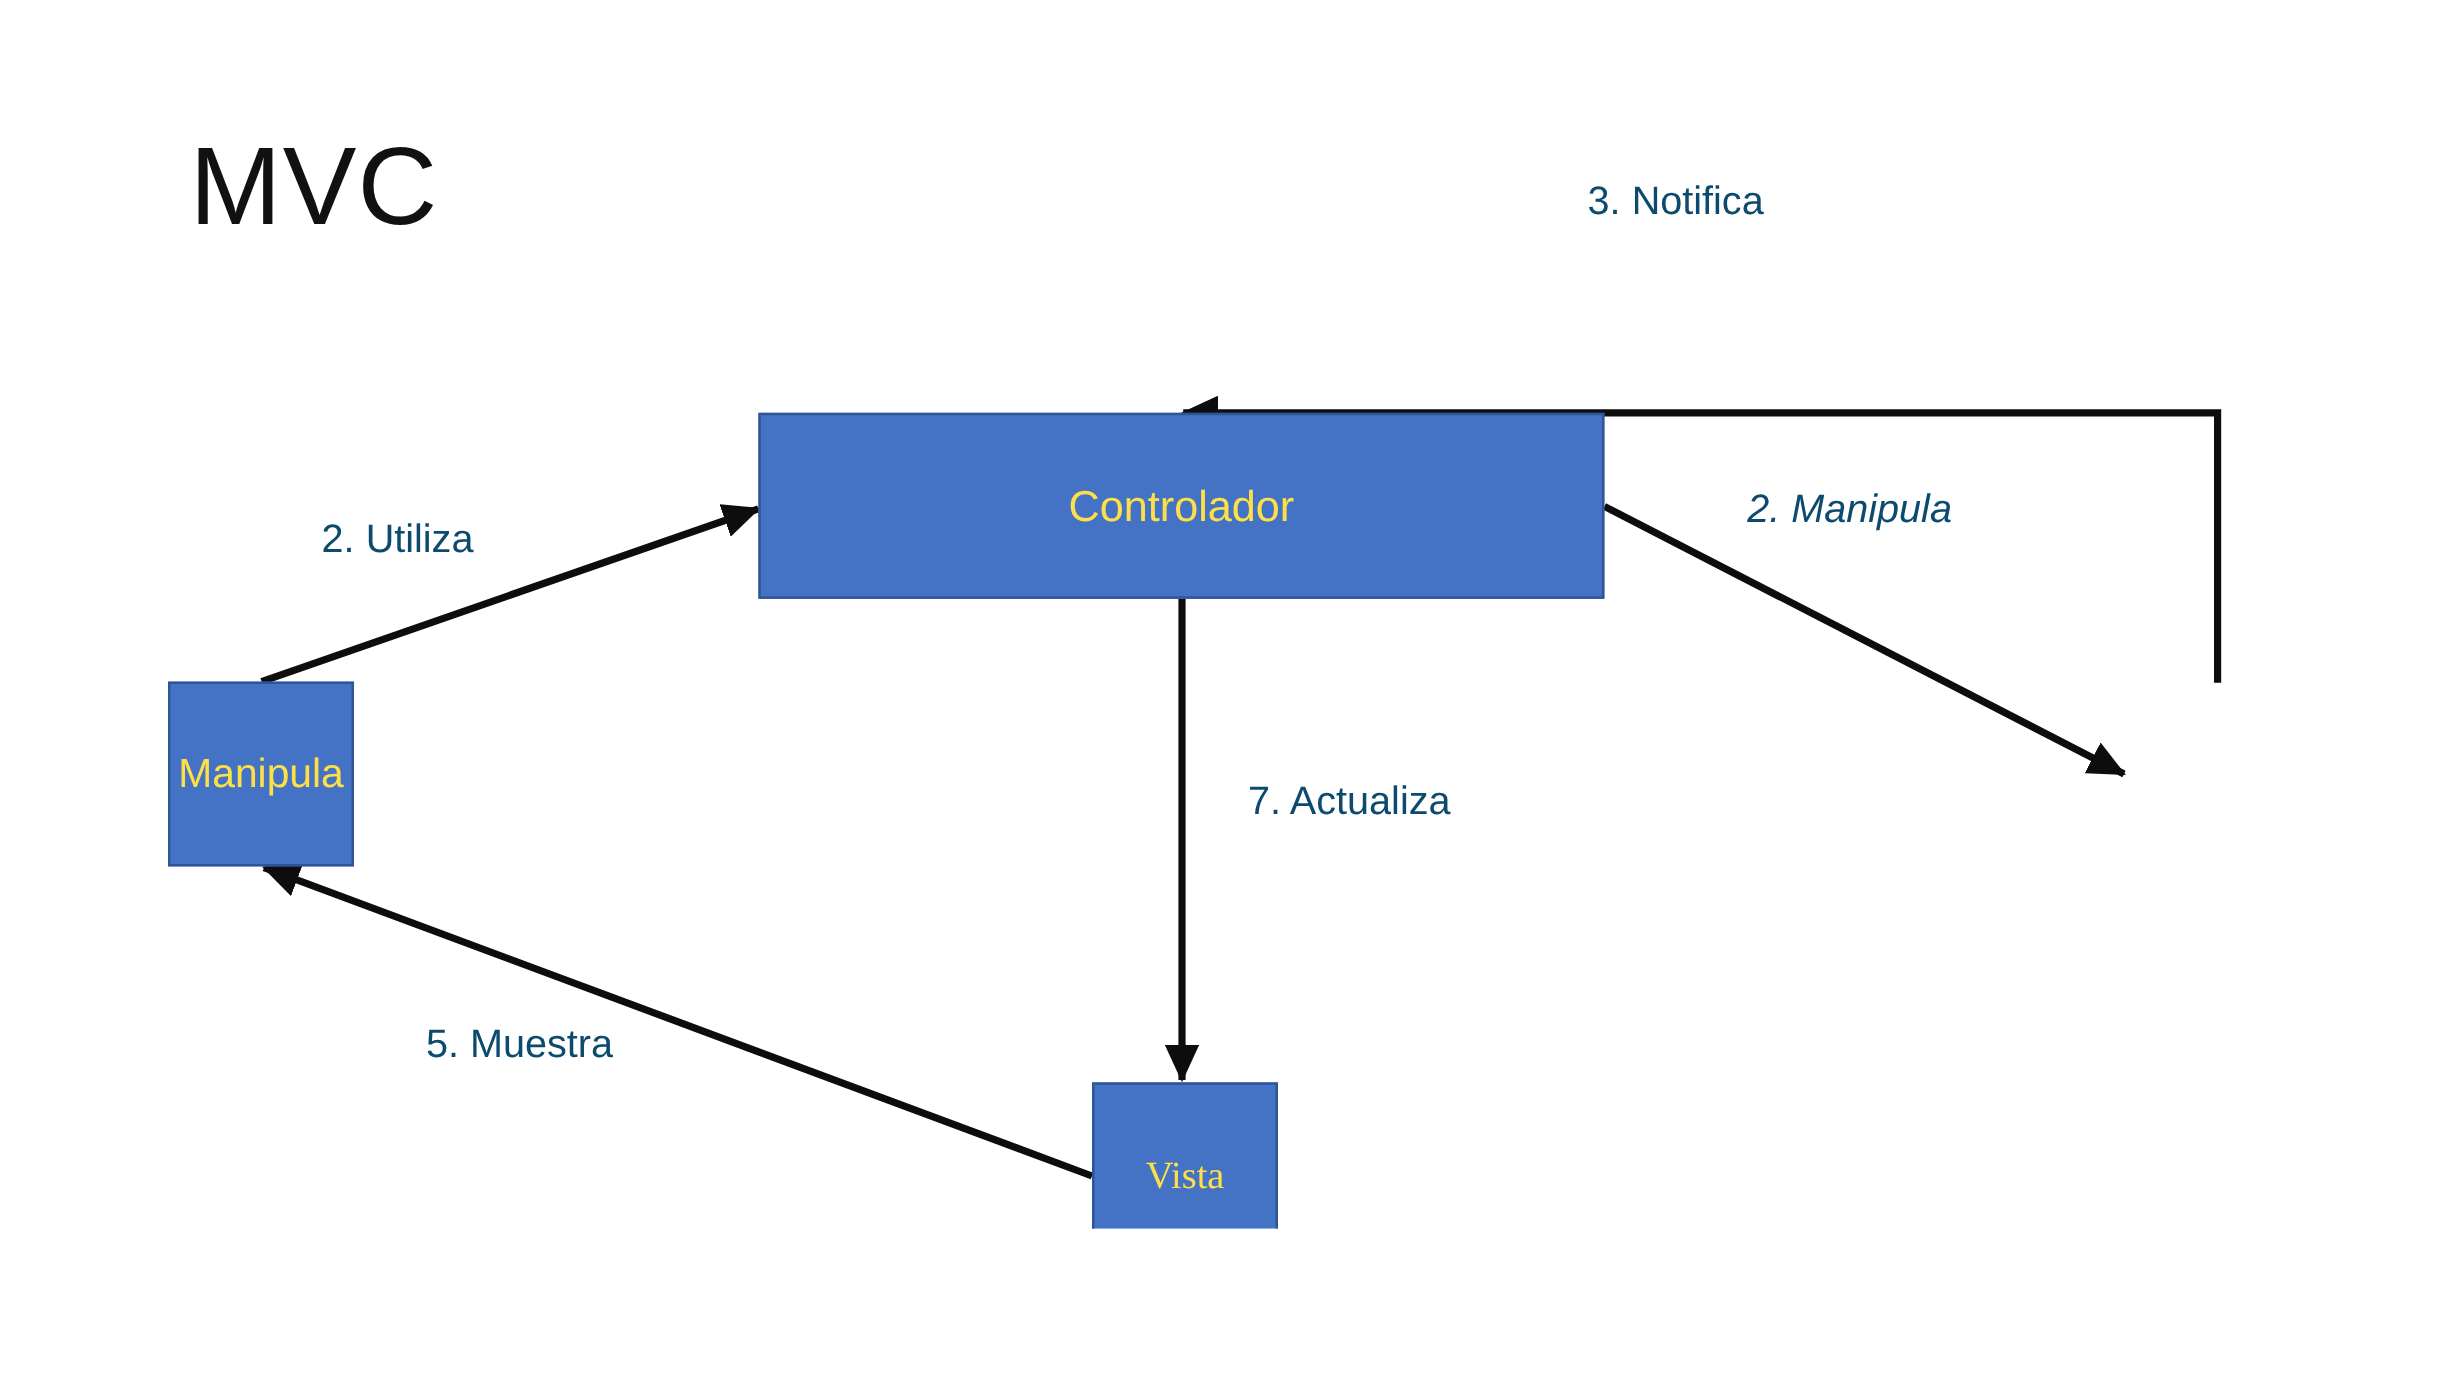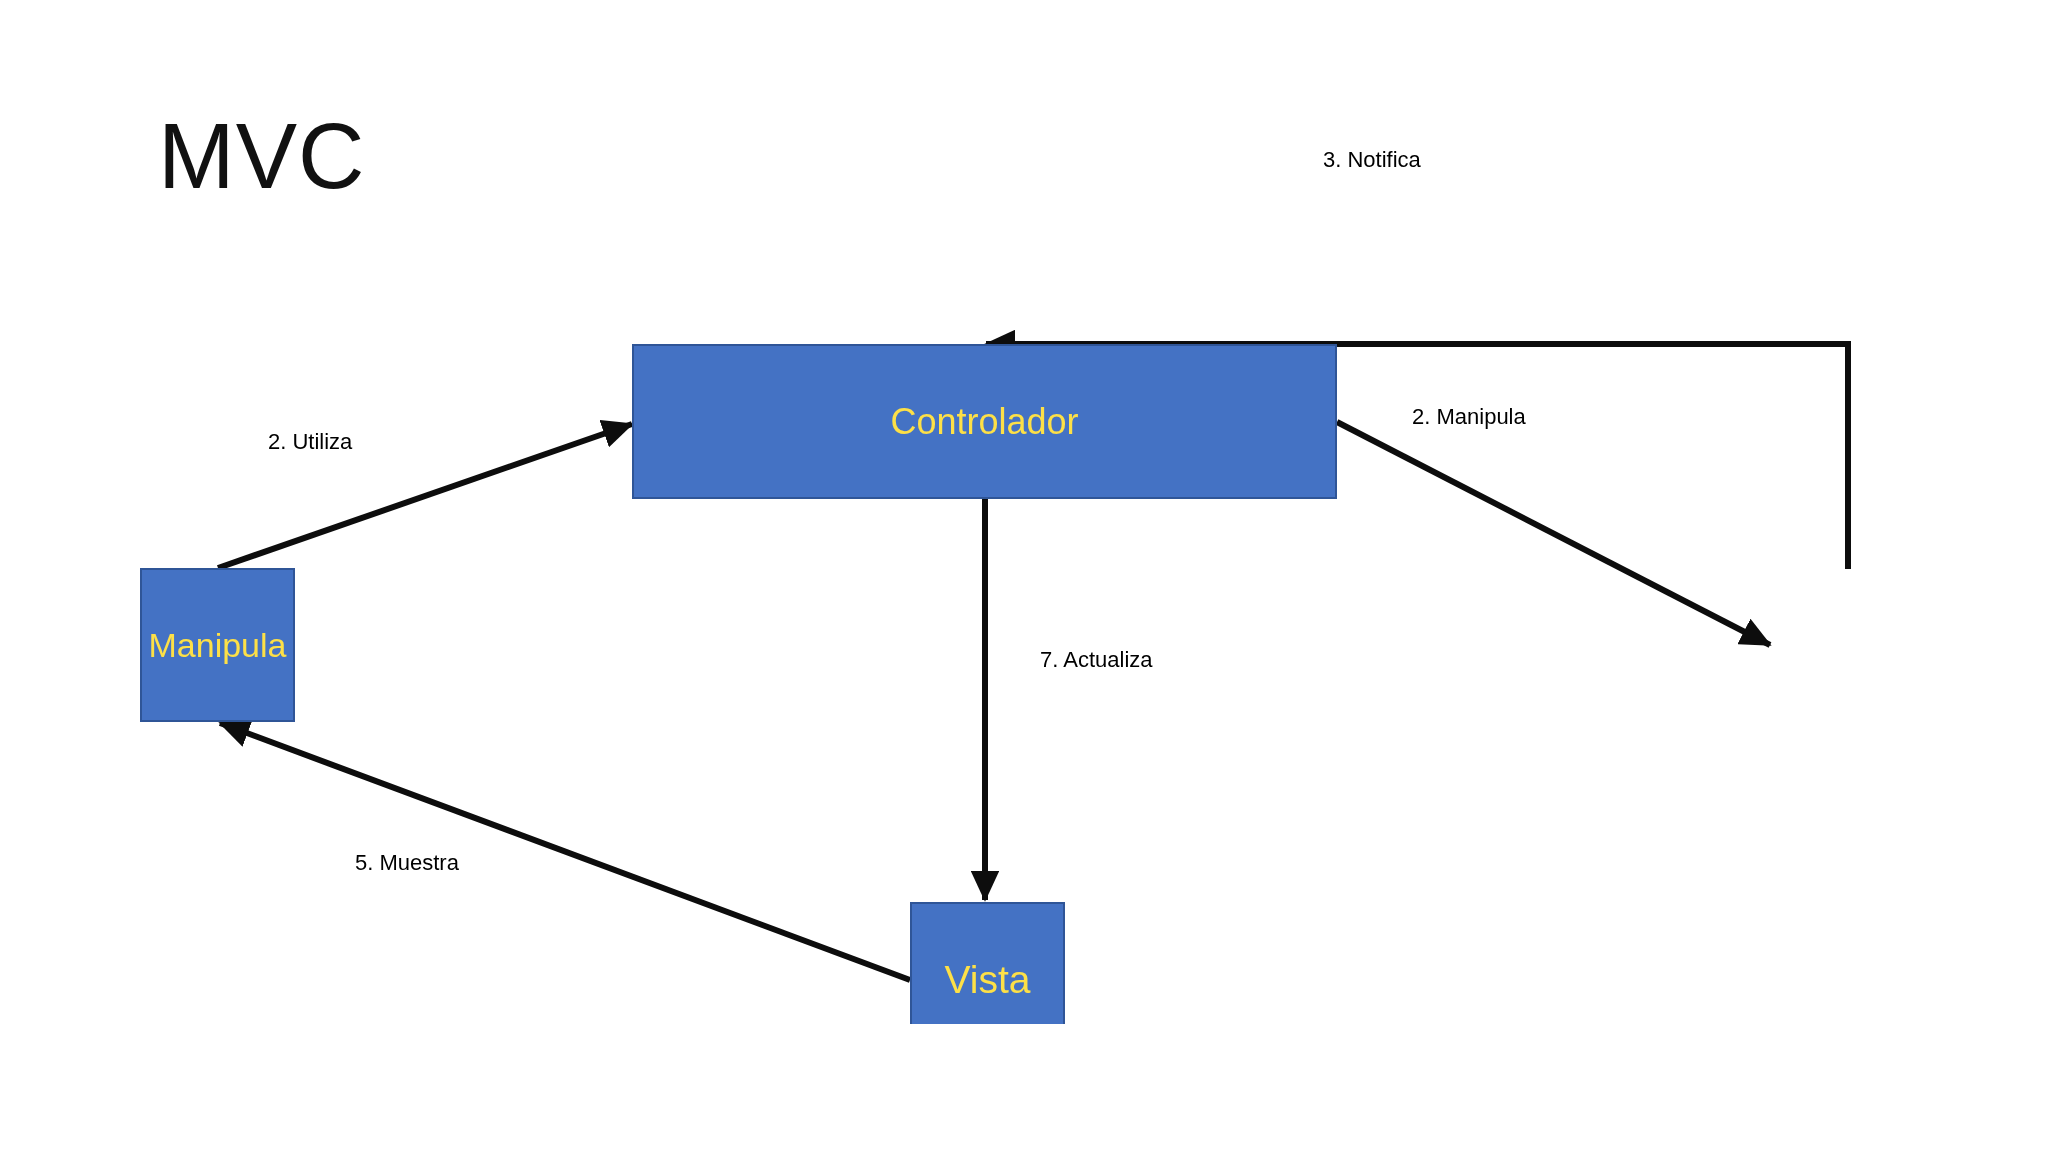--- a/index.html
+++ b/index.html
@@ -43,30 +43,30 @@
     justify-content: center;
     color: #fde047;
   }
   .node span {
     display: block;
     text-align: center;
   }
   #node-controlador { left: 632px;  top: 344px; width: 705px; height: 155px; font-size: 36px; }
   #node-usuario     { left: 140px;  top: 568px; width: 155px; height: 154px; font-size: 34px; }
   #node-modelo      { left: 1770px; top: 569px; width: 157px; height: 154px; font-size: 34px; }
-  #node-vista       { left: 910px;  top: 902px; width: 155px; height: 155px; font-size: 39px; }
+  #node-vista       { left: 910px;  top: 902px; width: 155px; height: 155px; font-size: 32px; font-family: Liberation Serif, serif; }
   .edge-label {
     position: absolute;
-    font-size: 22px;
+    font-size: 33px;
     line-height: 1.2;
-    color: #000000;
+    color: #0c4a6e;
     white-space: nowrap;
   }
   #label-utiliza   { left: 268px;  top: 429px; }
-  #label-manipula  { left: 1412px; top: 404px; }
+  #label-manipula  { left: 1456px; top: 404px; font-style: italic; }
   #label-notifica  { left: 1323px; top: 147px; }
   #label-actualiza { left: 1040px; top: 647px; }
   #label-muestra   { left: 355px;  top: 850px; }
 </style>
 </head>
 <body>
 
 <div id="slide">
 
   <h1 class="slide-title">MVC</h1>

